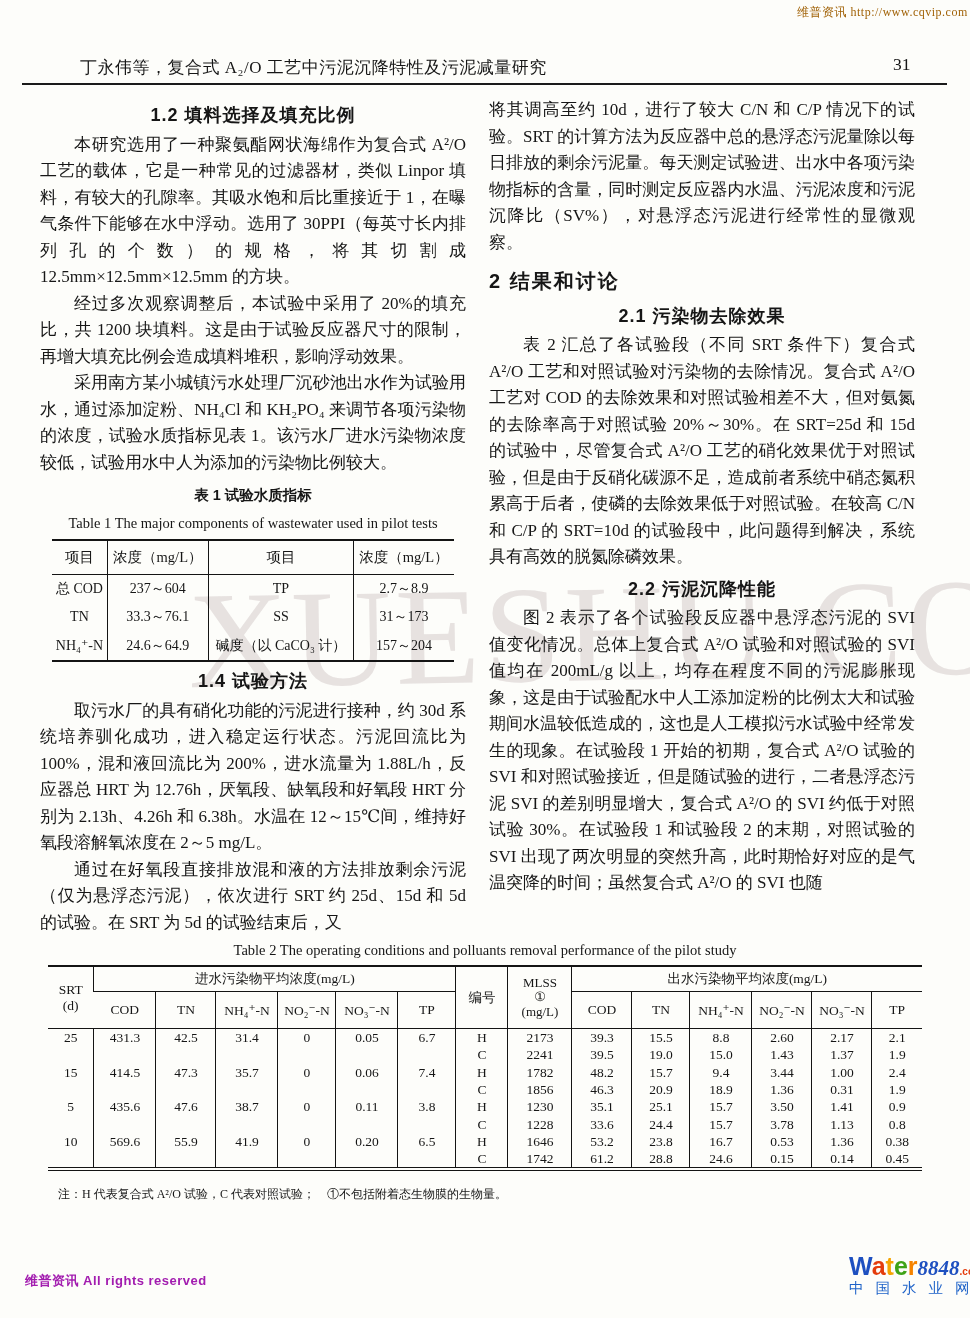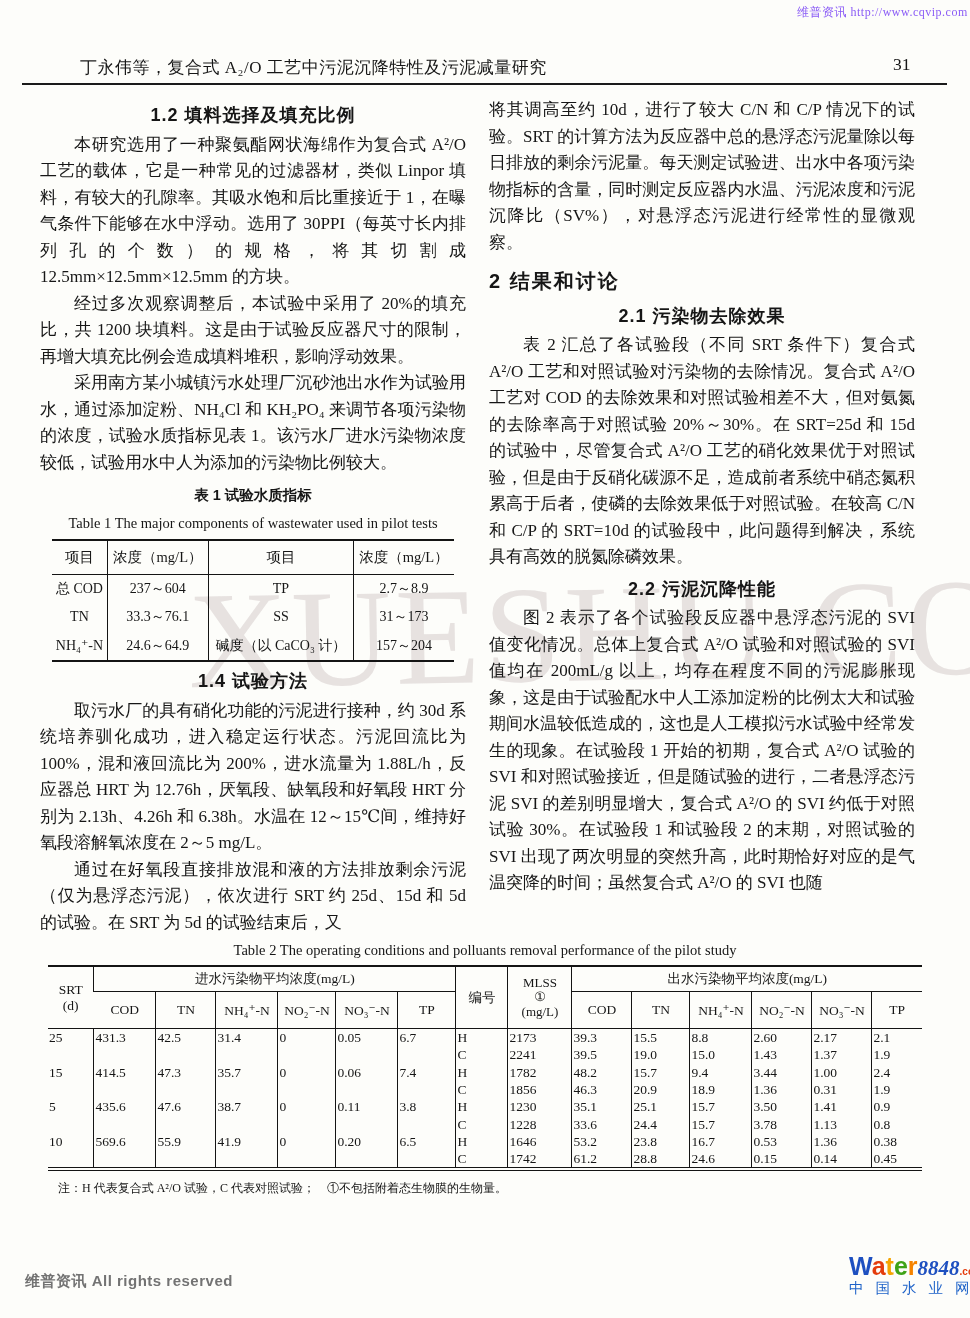--- a/index.html
+++ b/index.html
@@ -1,21 +1,21 @@
 <!DOCTYPE html>
 <html><head>
 <meta charset="utf-8">
 <style>
   html,body{margin:0;padding:0;}
   body{
     width:970px;height:1318px;position:relative;overflow:hidden;
     background:#fdfdfa;color:#161616;
     font-family:"Liberation Serif","DejaVu Serif",serif;
   }
-  .cqvip{position:absolute;top:4px;left:797px;font-size:12px;color:#8b5cf6;letter-spacing:.5px;}
+  .cqvip{position:absolute;top:4px;left:797px;font-size:12px;color:#a16207;letter-spacing:.5px;}
   .runhead-title{position:absolute;top:56px;left:80px;font-size:17px;letter-spacing:.5px;}
   .runhead-pn{position:absolute;top:54px;left:893px;font-size:17.5px;}
   .headrule{position:absolute;top:83px;left:22px;width:925px;height:2px;background:#1a1a1a;}
   .wm{position:absolute;top:564px;left:188px;z-index:0;font-size:138px;line-height:1;
       color:rgba(201,188,188,0.42);letter-spacing:4px;white-space:nowrap;
       font-family:"Liberation Serif",serif;transform:rotate(-1deg);}
   .col{position:absolute;top:97px;width:426px;font-size:17px;line-height:26.5px;
        text-align:justify;z-index:1;}
   .col-left{left:40px;}
   .col-right{left:489px;}
@@ -28,33 +28,33 @@
   .cap-zh{font-family:"Liberation Sans","DejaVu Sans",sans-serif;font-weight:bold;
           font-size:14.5px;text-align:center;margin-top:6px;}
   .cap-en{font-size:14.5px;text-align:center;margin:1px 0 0;}
   table{border-collapse:collapse;}
   .t1{margin:3px auto 6px;width:402px;font-size:14px;text-align:center;
       border-top:2.5px solid #141414;border-bottom:2.5px solid #141414;}
   .t1 th{font-weight:normal;font-size:14.5px;padding:3px 2px;border-bottom:1.5px solid #141414;}
   .t1 td{padding:1px 2px;height:19px;}
   .t1 th+th,.t1 td+td{border-left:1.5px solid #141414;}
   .t2wrap{position:absolute;top:941px;left:40px;width:890px;z-index:1;}
-  .t2{margin:6px auto 9px;width:874px;table-layout:fixed;font-size:13.5px;
+  .t2{margin:6px auto 15px;width:874px;table-layout:fixed;font-size:13.5px;text-align:center;
       border-top:2px solid #141414;border-bottom:4.5px double #141414;}
   .t2 th{font-weight:normal;font-size:13.5px;}
   .t2 th,.t2 td{padding:0 1px;overflow:hidden;}
   .t2 .grp{height:24px;border-bottom:1.2px solid #141414;}
   .t2 .sp{vertical-align:middle;border-bottom:1.5px solid #141414;}
   .t2 .sub th{height:36px;vertical-align:middle;border-bottom:1.5px solid #141414;}
   .t2 tr>*+*{border-left:1.2px solid #141414;}
   .t2 tbody td{height:17.3px;line-height:17px;}
   .mlss div{line-height:14.5px;font-size:13px;}
   .t2note{margin:6px 0 0 18px;font-size:12px;text-align:left;z-index:1;position:relative;}
   .fleft{position:absolute;left:25px;top:1272px;font-family:"Liberation Sans","DejaVu Sans",sans-serif;
-         font-size:15px;font-weight:bold;color:#737373;letter-spacing:.5px;}
+         font-size:13px;font-weight:bold;color:#a21caf;letter-spacing:.5px;}
   .logo{position:absolute;left:849px;top:1254px;width:120px;
         font-family:"Liberation Sans","DejaVu Sans",sans-serif;line-height:1;}
   .logo-line1{white-space:nowrap;font-weight:bold;font-size:25px;}
   .lw{color:#1e50c0;} .la{color:#e43c0c;} .lt{color:#f5a400;} .le{color:#3fa317;} .lr{color:#f58300;}
   .lnum{font-family:"Liberation Serif","DejaVu Serif",serif;font-style:italic;font-weight:bold;
         font-size:21px;color:#1e50c0;}
   .ldc{font-size:10px;color:#e43c0c;font-weight:bold;}
   .ltag{margin-top:2px;font-size:14.5px;font-weight:normal;color:#1e62c8;
         letter-spacing:4px;white-space:nowrap;}
 </style>

